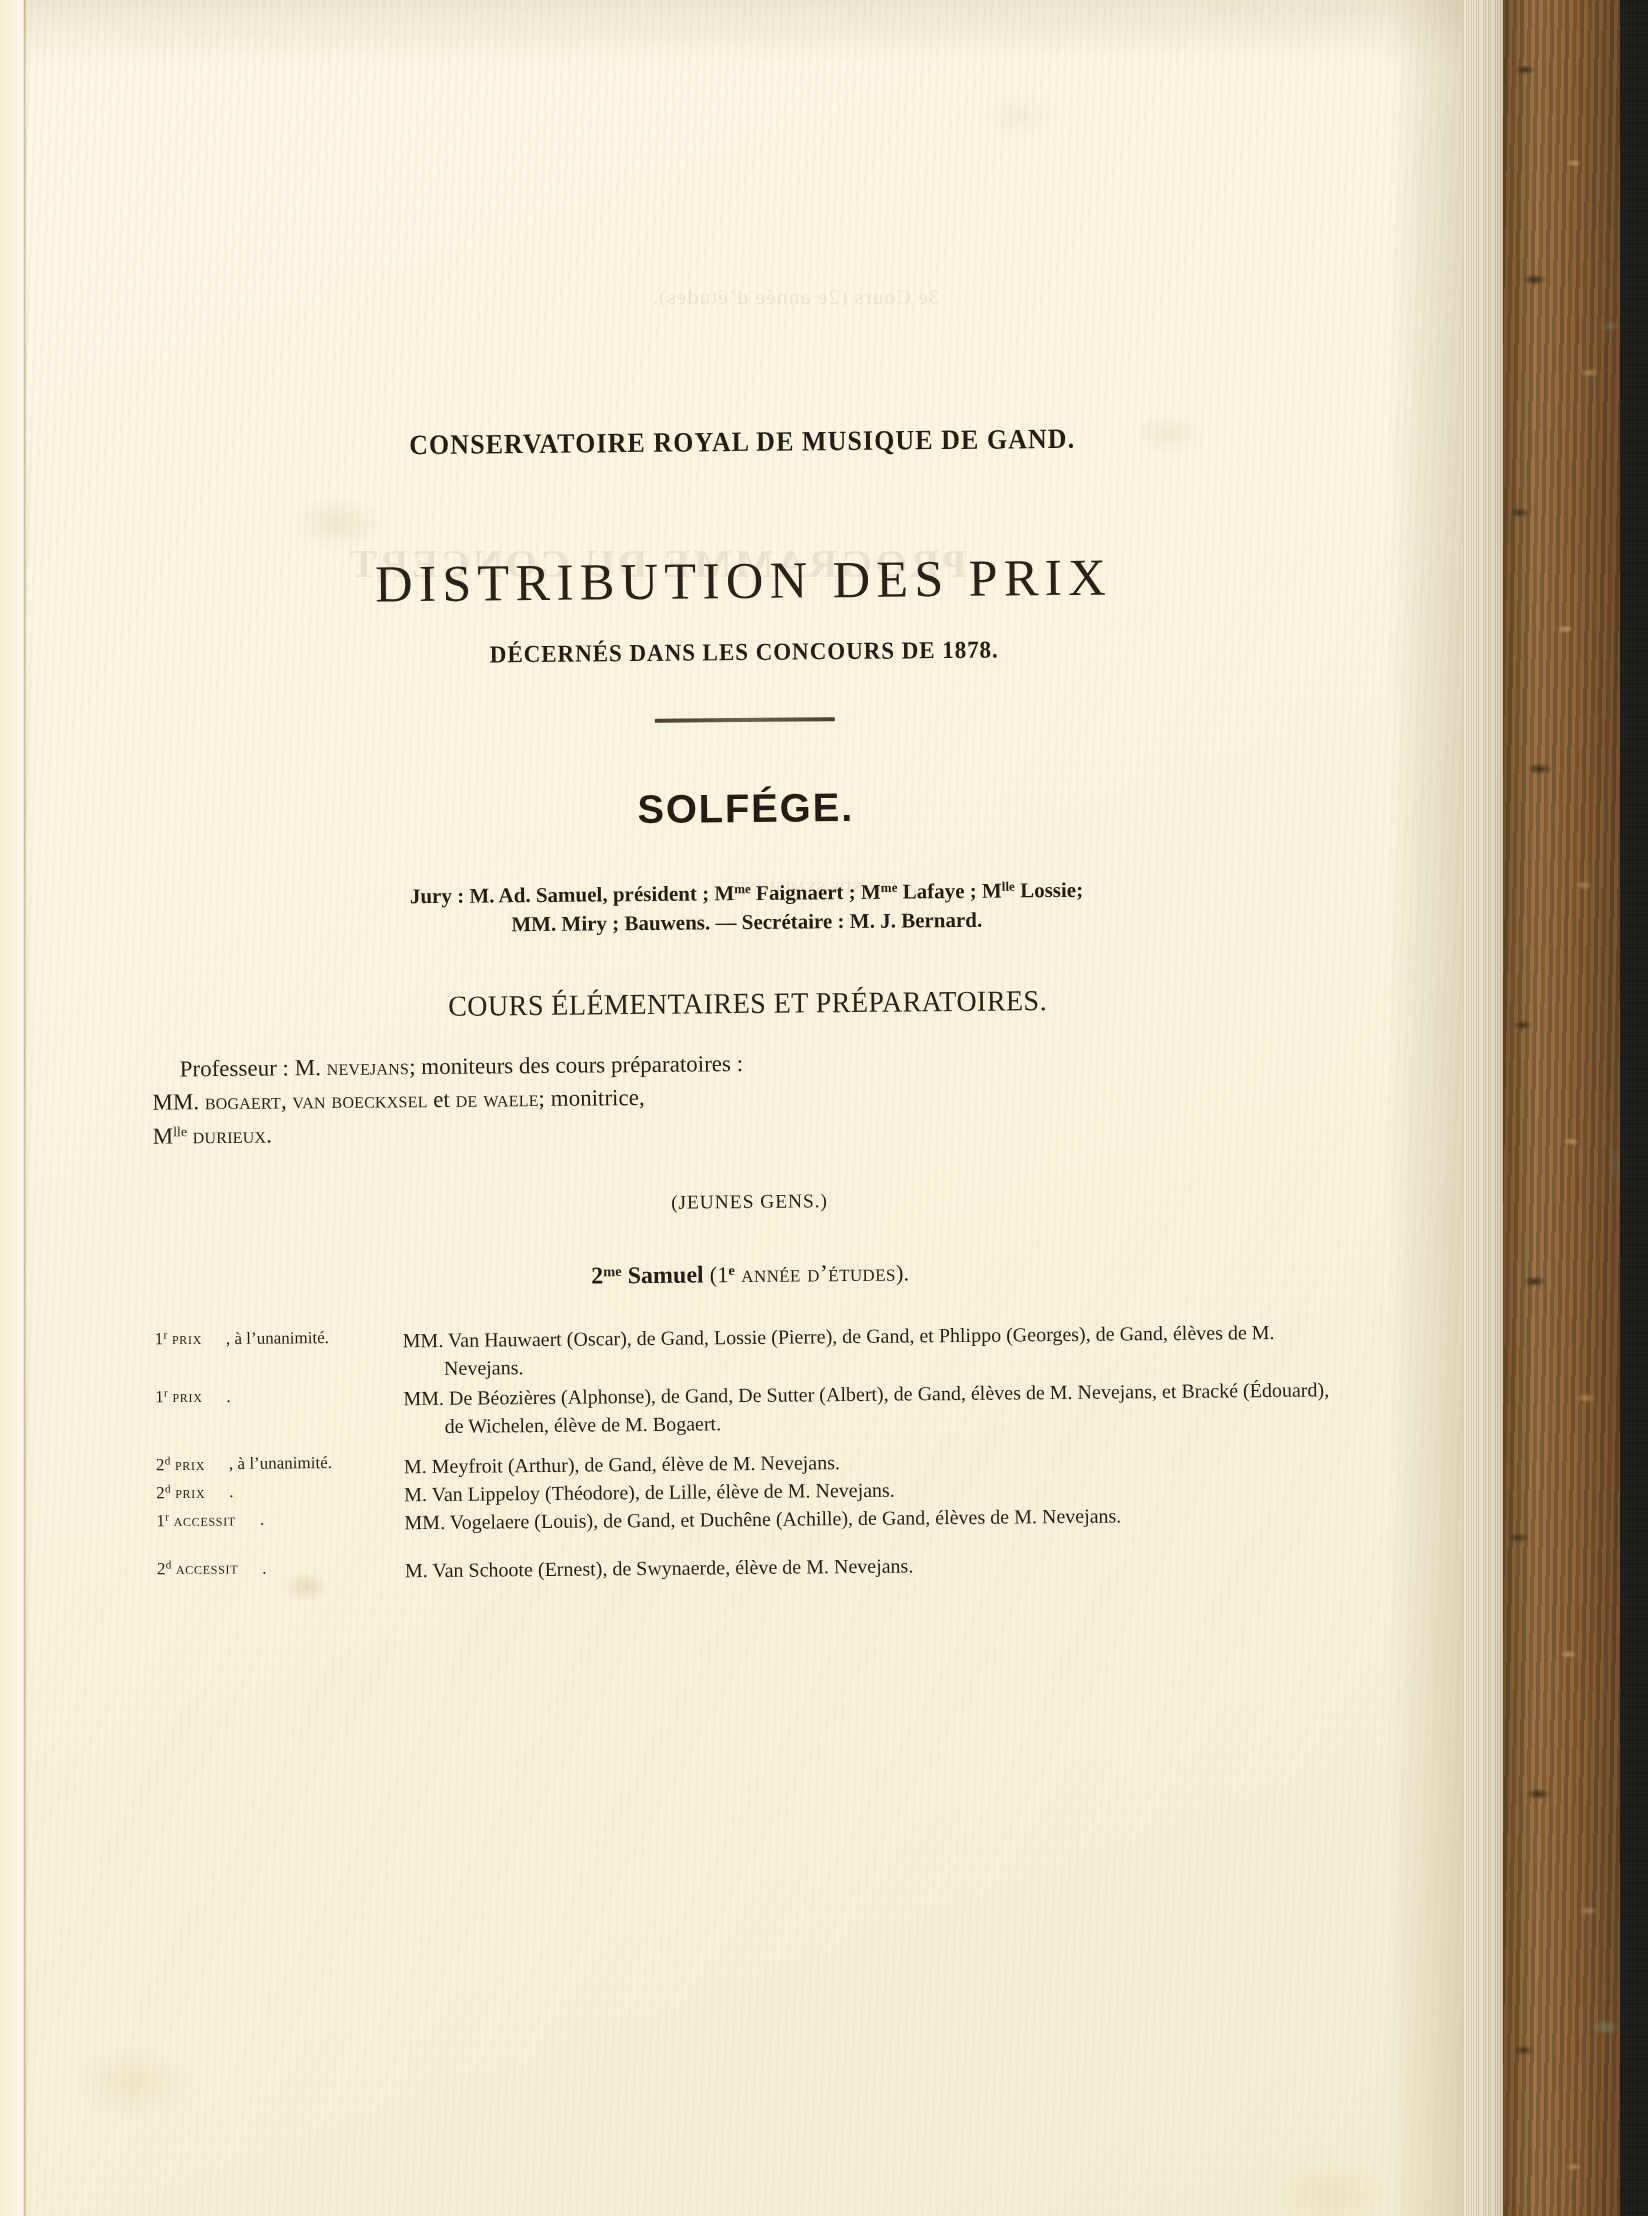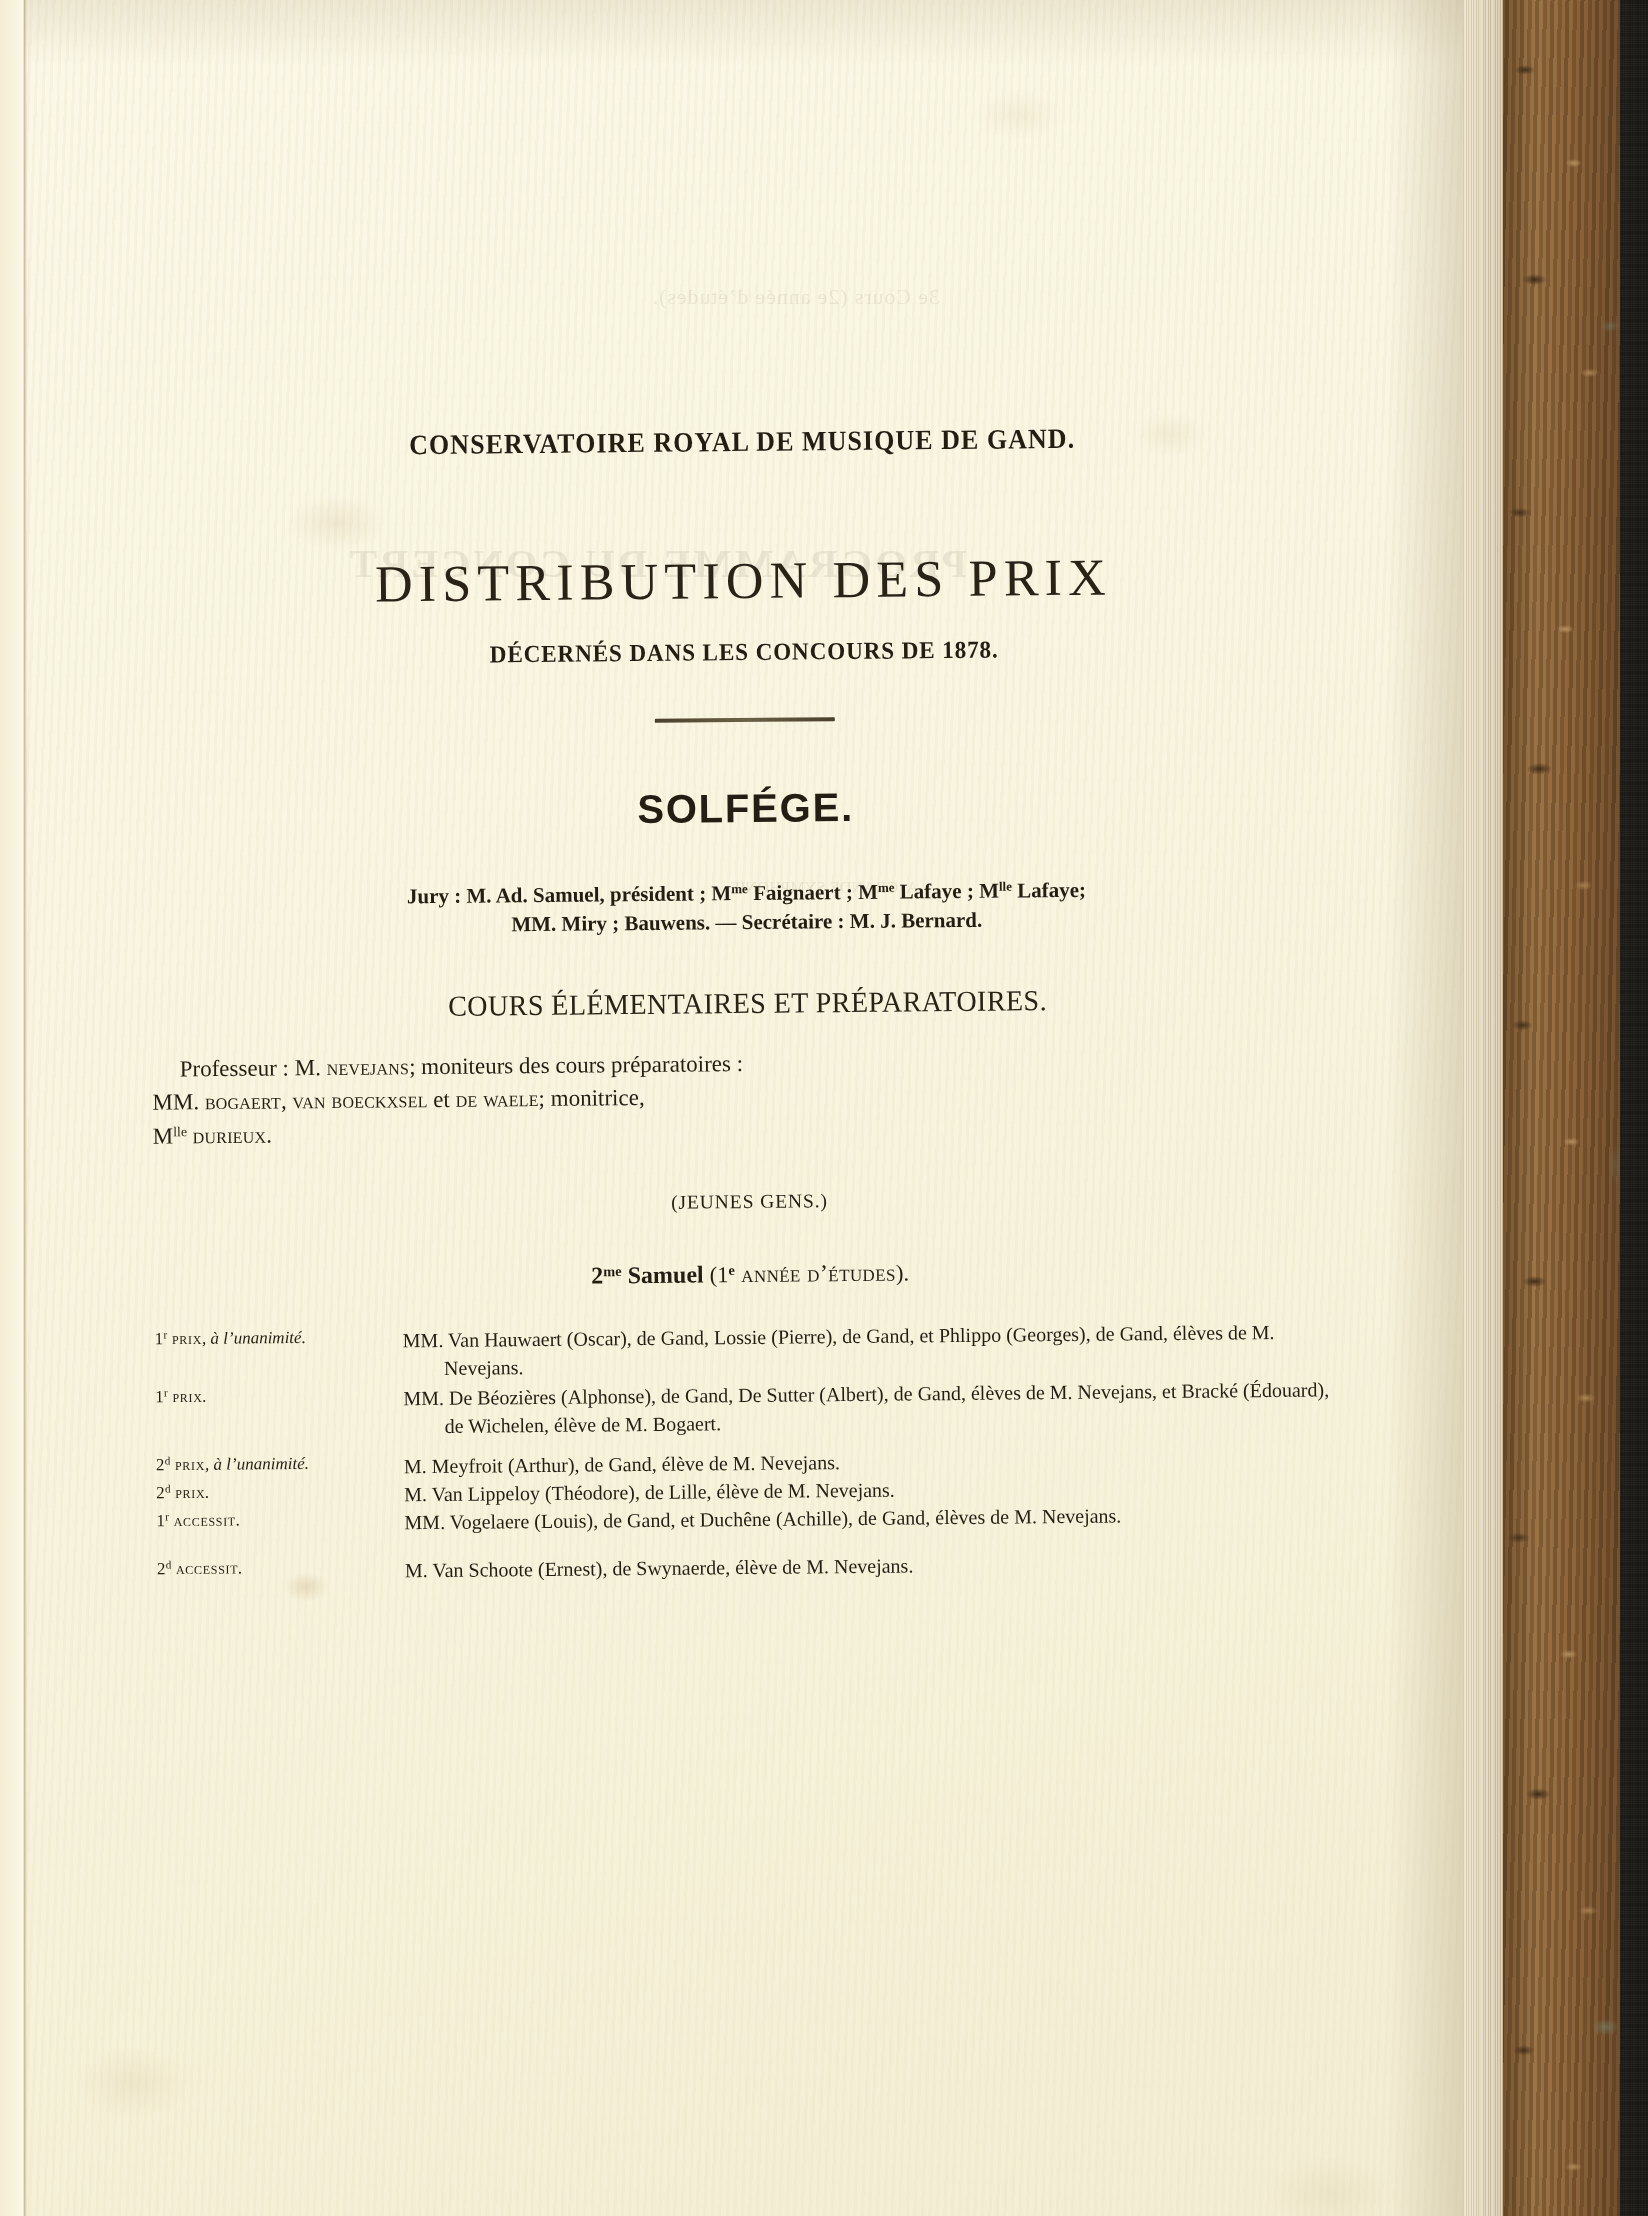--- a/index.html
+++ b/index.html
@@ -300,21 +300,21 @@
     white-space: nowrap;
     letter-spacing: 0.2px;
   }
   .award-cell sup { font-size: .66em; vertical-align: .5em; }
   .award-cell .caps {
     font-variant: small-caps;
     text-transform: lowercase;
     letter-spacing: 0.7px;
   }
   .award-cell .caps::first-letter { text-transform: uppercase; }
-  .award-cell .ital { font-style: italic; letter-spacing: 0; }
+  .award-cell .ital { letter-spacing: 0; margin-left: 24px; }
 
   .name-cell {
     font-size: 20px;
     line-height: 1.40;
     color: #241d13;
     padding-bottom: 8px;
   }
   .name-cell .hang {
     padding-left: 41px;
     text-indent: -41px;
@@ -356,21 +356,21 @@
 
       <div class="sub-title">DÉCERNÉS DANS LES CONCOURS DE 1878.</div>
 
       <div class="rule2-wrap">
         <span class="rule2"></span>
       </div>
 
       <div class="discipline">SOLFÉGE.</div>
 
       <div class="jury">
-        <div><span>Jury : M. Ad. Samuel, président ; M</span><sup>me</sup><span> Faignaert ; M</span><sup>me</sup><span> Lafaye ; M</span><sup>lle</sup><span> Lafaye;</span></div>
+        <div><span>Jury : M. Ad. Samuel, président ; M</span><sup>me</sup><span> Faignaert ; M</span><sup>me</sup><span> Lafaye ; M</span><sup>lle</sup><span> Lossie;</span></div>
         <div>MM. Miry ; Bauwens. — Secrétaire : M. J. Bernard.</div>
       </div>
 
       <div class="section-head">COURS ÉLÉMENTAIRES ET PRÉPARATOIRES.</div>
 
       <div class="staff">
         <div class="l1"><span>Professeur : M. </span><span class="sc">Nevejans</span><span>; moniteurs des cours préparatoires :</span></div>
         <div><span>MM. </span><span class="sc">Bogaert</span><span>, </span><span class="sc">Van Boeckxsel</span><span> et </span><span class="sc">De Waele</span><span>; monitrice,</span></div>
         <div><span>M</span><sup>lle</sup><span> </span><span class="sc">Durieux</span><span>.</span></div>
       </div>

